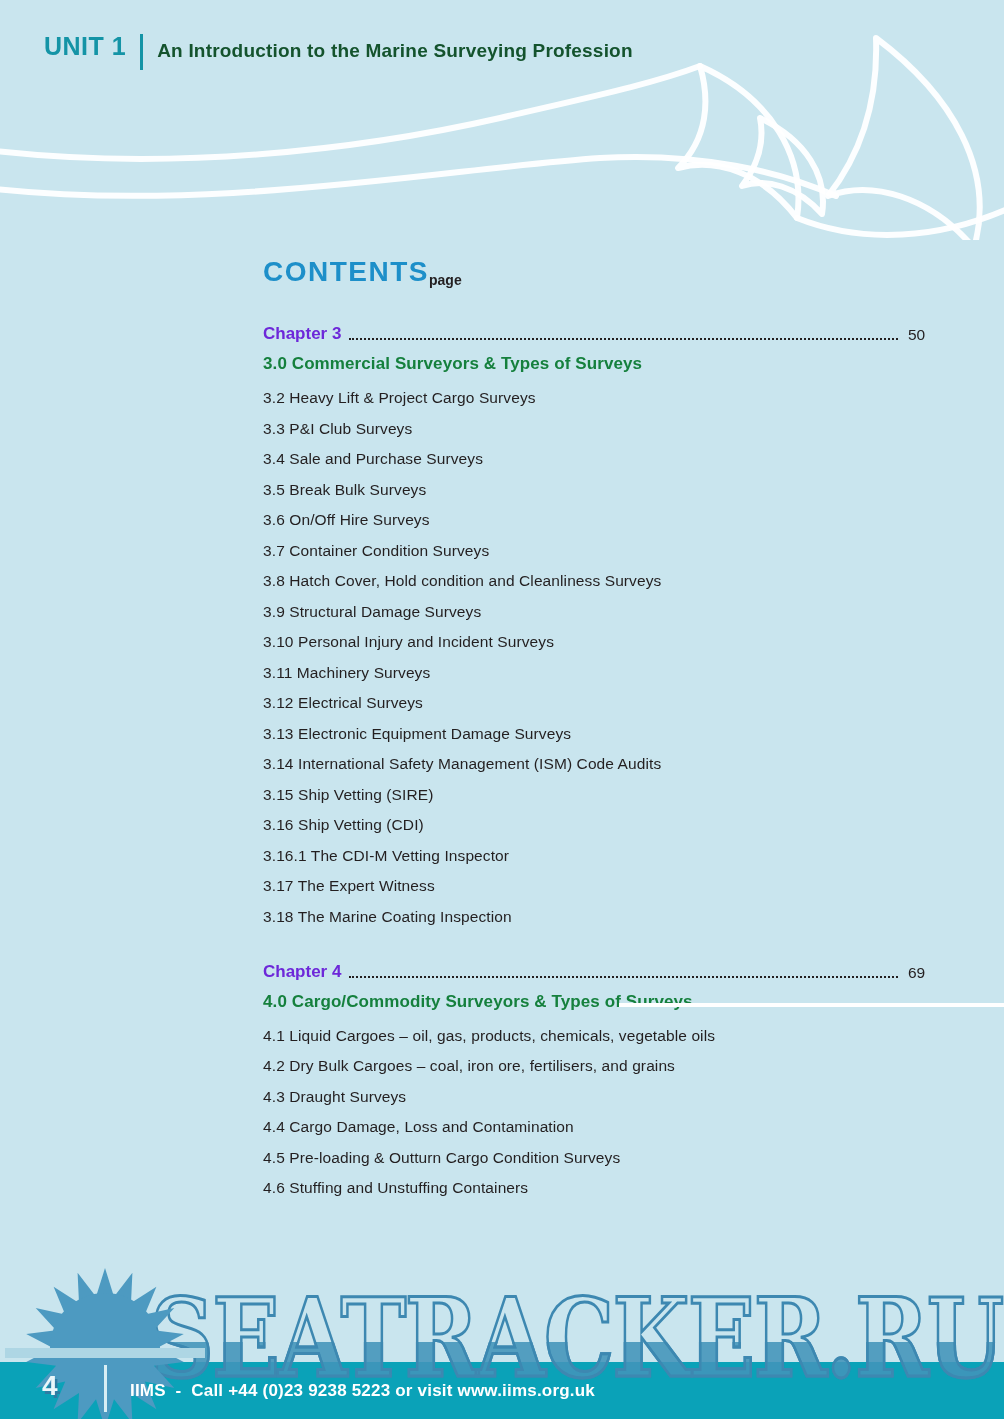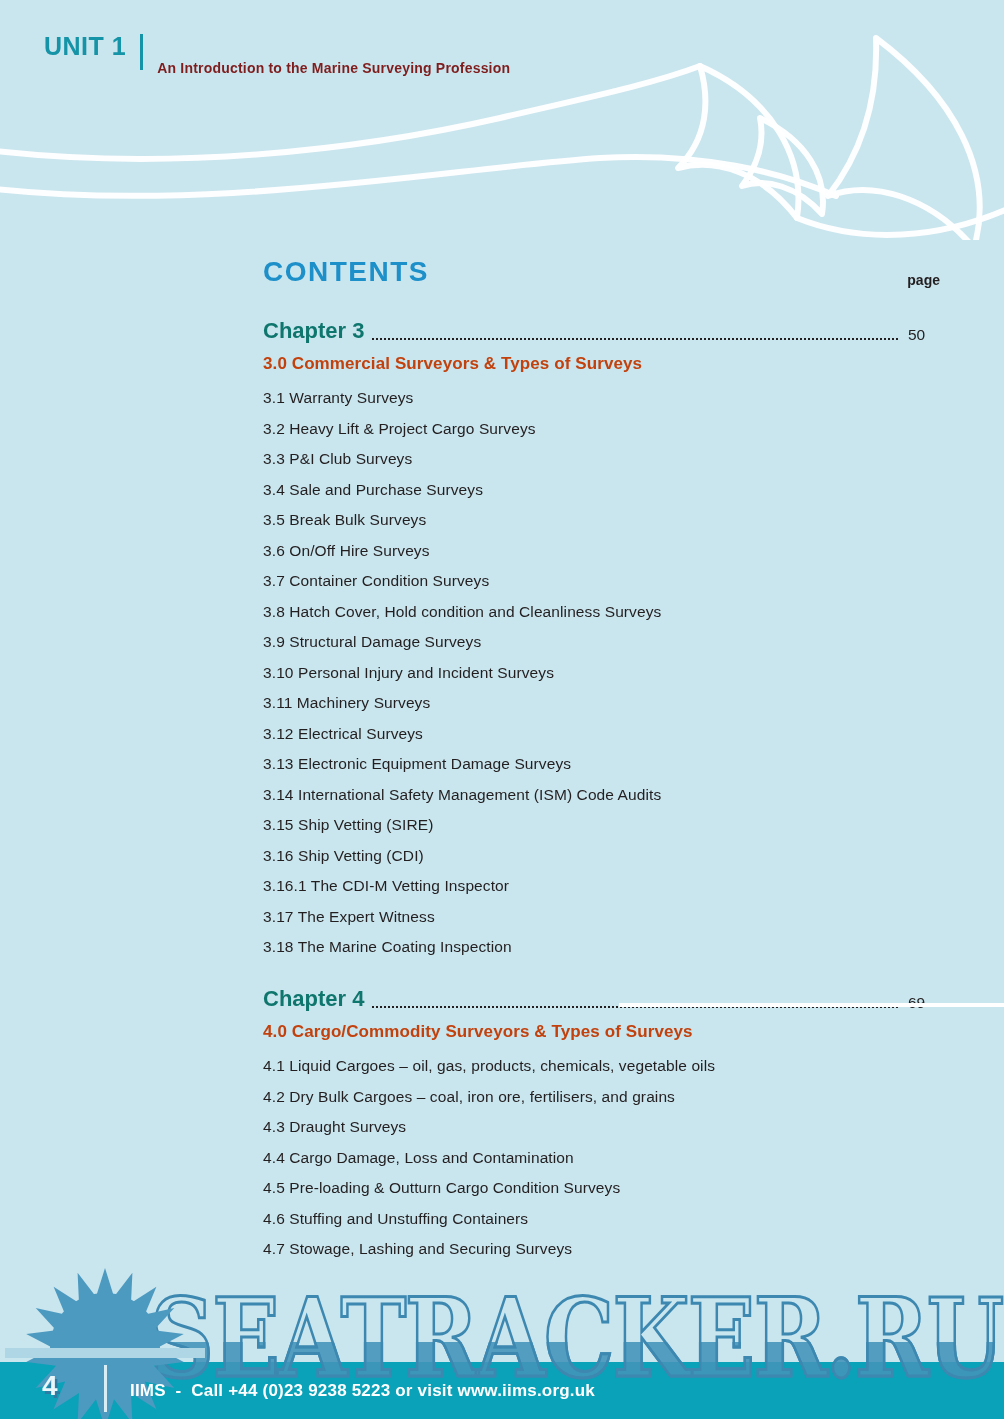--- a/index.html
+++ b/index.html
@@ -12,35 +12,35 @@
   }
 
   
   .waves { position:absolute; left:0; top:0; z-index:1; pointer-events:none; }
   .waves path { fill:none; stroke:#ffffff; stroke-width:6; stroke-linecap:round; stroke-linejoin:round; opacity:.95; }
 
   
   .unit-header { position:absolute; left:44px; top:32px; z-index:2; display:flex; align-items:flex-start; }
   .unit-label { font-size:25px; font-weight:bold; color:#1494a6; letter-spacing:.5px; }
   .unit-divider { width:3px; height:36px; background:#1494a6; margin:2px 14px 0 14px; }
-  .unit-subtitle { font-size:14px; font-weight:bold; color:#7f1d1d; margin-top:28px; letter-spacing:.2px; }
+  .unit-subtitle { font-size:19px; font-weight:bold; color:#14532d; margin-top:8px; letter-spacing:.2px; }
 
   
   .toc { position:absolute; left:263px; top:256px; width:677px; z-index:2; color:#231f20; }
-  .toc-header { display:flex; justify-content:space-between; align-items:flex-end; height:32px; }
+  .toc-header { display:flex; align-items:flex-end; height:32px; }
   .contents-title { font-size:28px; font-weight:800; color:#1d8fc9; letter-spacing:1.5px; }
   .page-col-label { font-size:14px; font-weight:bold; color:#231f20; }
 
   .chapter-block { margin-top:34px; }
   .chapter-row { display:flex; align-items:flex-end; height:22px; }
-  .chapter-label { font-size:22px; font-weight:bold; color:#0f766e; white-space:nowrap; }
+  .chapter-label { font-size:17px; font-weight:bold; color:#6d28d9; white-space:nowrap; }
   .leader-dots { flex:1; border-bottom:2px dotted #231f20; margin:0 6px 4px 8px; height:1px; }
   .chapter-page { font-size:15.5px; color:#231f20; min-width:36px; text-align:left; padding-left:4px; }
 
-  .chapter-heading { font-size:17px; font-weight:bold; color:#c2410c; margin-top:10px; letter-spacing:.1px; }
+  .chapter-heading { font-size:17px; font-weight:bold; color:#15803d; margin-top:10px; letter-spacing:.1px; }
 
   .chapter-items { list-style:none; margin-top:15px; }
   .toc-item { font-size:15.5px; color:#231f20; height:18px; margin-bottom:12.5px; white-space:nowrap; letter-spacing:.1px; }
 
   
   .section-line { position:absolute; left:619px; top:1003px; width:385px; height:4px; background:#ffffff; z-index:2; }
 
   
   .watermark { position:absolute; left:150px; top:1288px; width:860px; height:100px; z-index:5; pointer-events:none; }
   .wm { position:absolute; left:0; top:0; white-space:nowrap;
@@ -89,21 +89,20 @@
     </div>
 
     <div class="chapter-block">
       <div class="chapter-row">
         <span class="chapter-label">Chapter 3</span>
         <span class="leader-dots"></span>
         <span class="chapter-page">50</span>
       </div>
       <h2 class="chapter-heading">3.0 Commercial Surveyors &amp; Types of Surveys</h2>
       <ul class="chapter-items">
-          <li class="toc-item">3.1 Warranty Surveys</li>
           <li class="toc-item">3.2 Heavy Lift &amp; Project Cargo Surveys</li>
           <li class="toc-item">3.3 P&amp;I Club Surveys</li>
           <li class="toc-item">3.4 Sale and Purchase Surveys</li>
           <li class="toc-item">3.5 Break Bulk Surveys</li>
           <li class="toc-item">3.6 On/Off Hire Surveys</li>
           <li class="toc-item">3.7 Container Condition Surveys</li>
           <li class="toc-item">3.8 Hatch Cover, Hold condition and Cleanliness Surveys</li>
           <li class="toc-item">3.9 Structural Damage Surveys</li>
           <li class="toc-item">3.10 Personal Injury and Incident Surveys</li>
           <li class="toc-item">3.11 Machinery Surveys</li>
@@ -125,21 +124,20 @@
         <span class="chapter-page">69</span>
       </div>
       <h2 class="chapter-heading">4.0 Cargo/Commodity Surveyors &amp; Types of Surveys</h2>
       <ul class="chapter-items">
           <li class="toc-item">4.1 Liquid Cargoes – oil, gas, products, chemicals, vegetable oils</li>
           <li class="toc-item">4.2 Dry Bulk Cargoes – coal, iron ore, fertilisers, and grains</li>
           <li class="toc-item">4.3 Draught Surveys</li>
           <li class="toc-item">4.4 Cargo Damage, Loss and Contamination</li>
           <li class="toc-item">4.5 Pre-loading &amp; Outturn Cargo Condition Surveys</li>
           <li class="toc-item">4.6 Stuffing and Unstuffing Containers</li>
-          <li class="toc-item">4.7 Stowage, Lashing and Securing Surveys</li>
         </ul>
     </div>
   </section>
 
   <div class="section-line"></div>
 
   <div class="watermark">
     <span class="wm wm-outline">SEATRACKER.RU</span>
     <span class="wm wm-fill">SEATRACKER.RU</span>
   </div>

